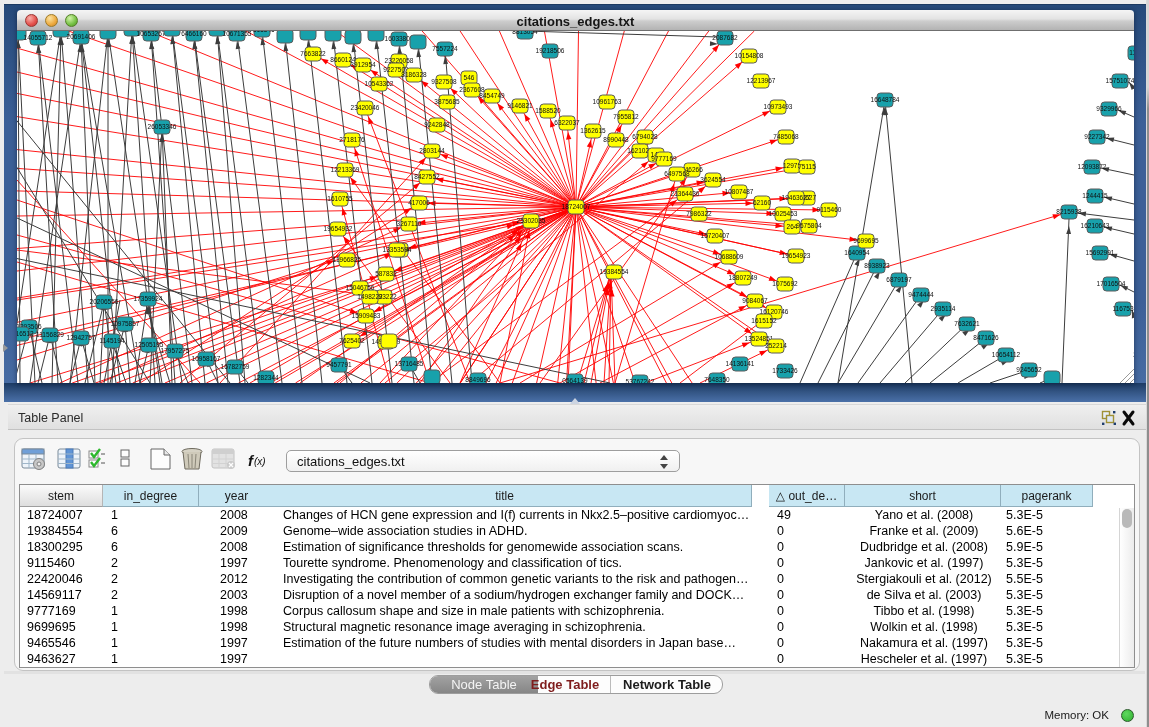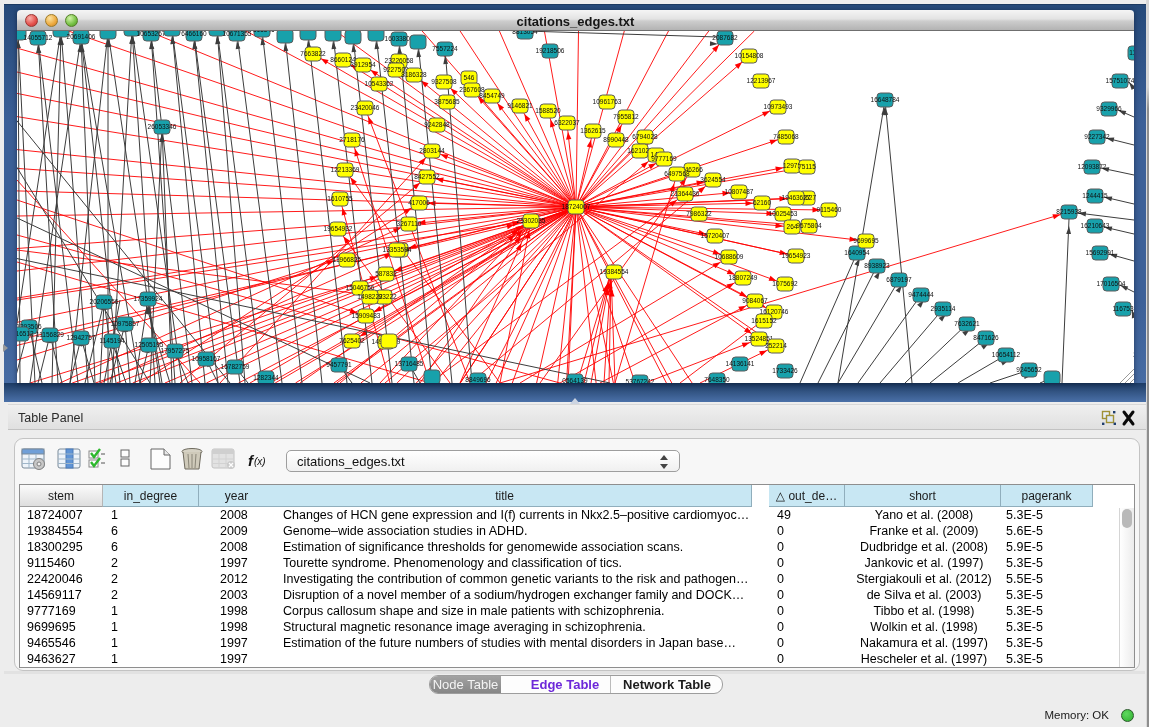--- a/index.html
+++ b/index.html
@@ -32,25 +32,25 @@
 .trow span { position:absolute; top:0; white-space:nowrap; }
 .c-name { left:7px; } .c-deg { left:91px; } .c-year { left:187px;margin-left:13px; }
 .c-title { left:263px; } .c-out { left:757px; }
 .c-short { left:826px; width:156px; text-align:center; } .c-pr { left:986px; }
 #vsb { position:absolute; left:1119px; top:508px; width:15px; height:159px;
   background:linear-gradient(90deg,#ffffff,#ececec); border-left:1px solid #d5d5d5; }
 #vsb .thumb { position:absolute; left:2px; top:1px; width:10px; height:19px;
   background:#b9b9b9; border-radius:5px; }
 #tabs { position:absolute; left:429px; top:675px; width:294px; height:19px;
   background:#fdfdfd; border:1px solid #9d9d9d; border-radius:9px; font-size:13px; font-weight:bold; }
-#tabs .seg1 { position:absolute; left:0; top:0; width:71px; height:17px;
+#tabs .seg1 { position:absolute; left:0; top:0; width:108px; height:17px;
   background:linear-gradient(180deg,#a2a2a2,#868686); border-radius:8px 0 0 8px;
   color:#f4f4f4; text-align:center; line-height:17px; font-weight:normal; }
 #tabs .seg2 { position:absolute; left:90px; top:0; width:91px; height:17px;
-  color:#6d28d9; text-align:center; line-height:17px; border-right:1px solid #bbb; }
+  color:#7f1d1d; text-align:center; line-height:17px; border-right:1px solid #bbb; }
 #tabs .seg3 { position:absolute; left:181px; top:0; width:112px; height:17px;
   color:#1c1c1c; text-align:center; line-height:17px; }
 #status { position:absolute; right:40px; top:709px; font-size:11.5px; color:#1b1b1b; }
 #memdot { position:absolute; left:1121px; top:709px; width:13px; height:13px; border-radius:50%;
   background:radial-gradient(circle at 40% 35%,#5fd95f,#2fae2f); border:1.5px solid #2a5a2a; }
 .gray-under-tabs { position:absolute; left:4px; top:671px; width:1141px; height:3px; background:#e2e2e2; }
 </style></head>
 <body>
 <div id="desk"></div>
 <div style="position:absolute;left:4px;top:383px;width:1142px;height:19px;background:linear-gradient(180deg,#1c3b64 0%,#30517f 40%,#4a70a8 100%);"></div>

